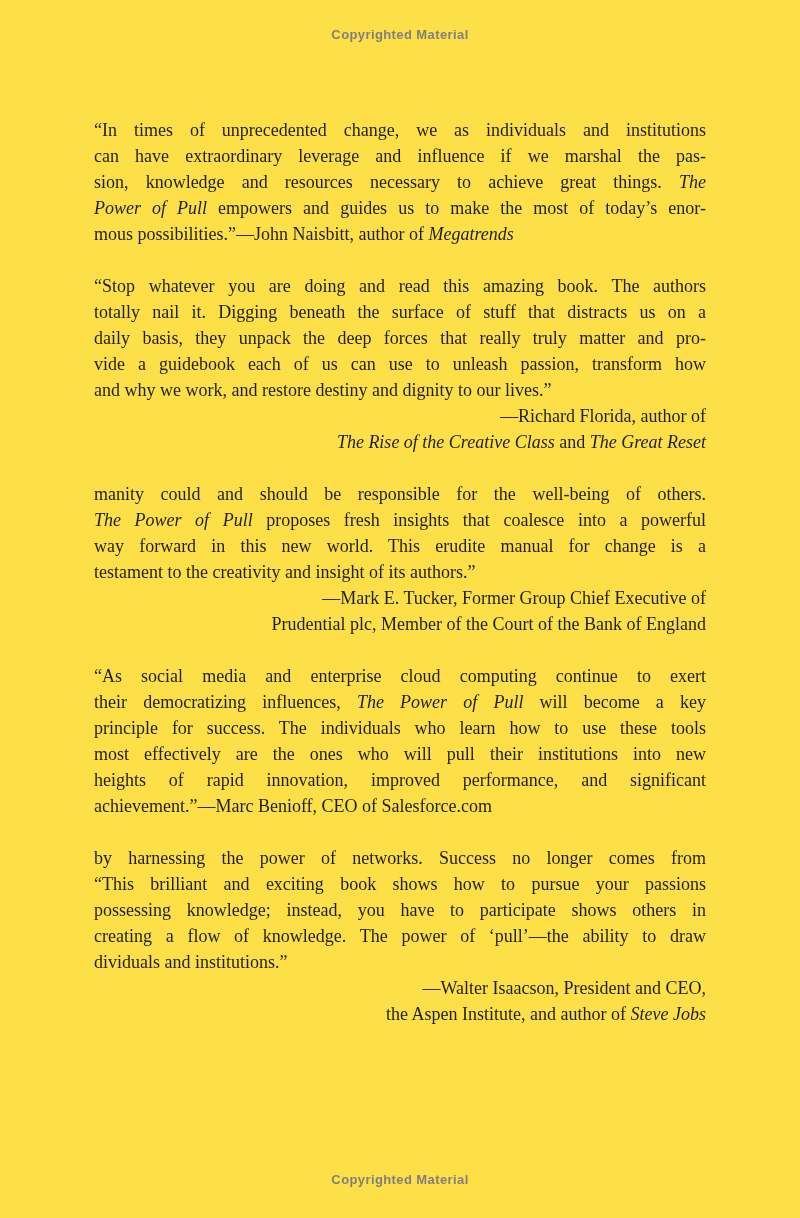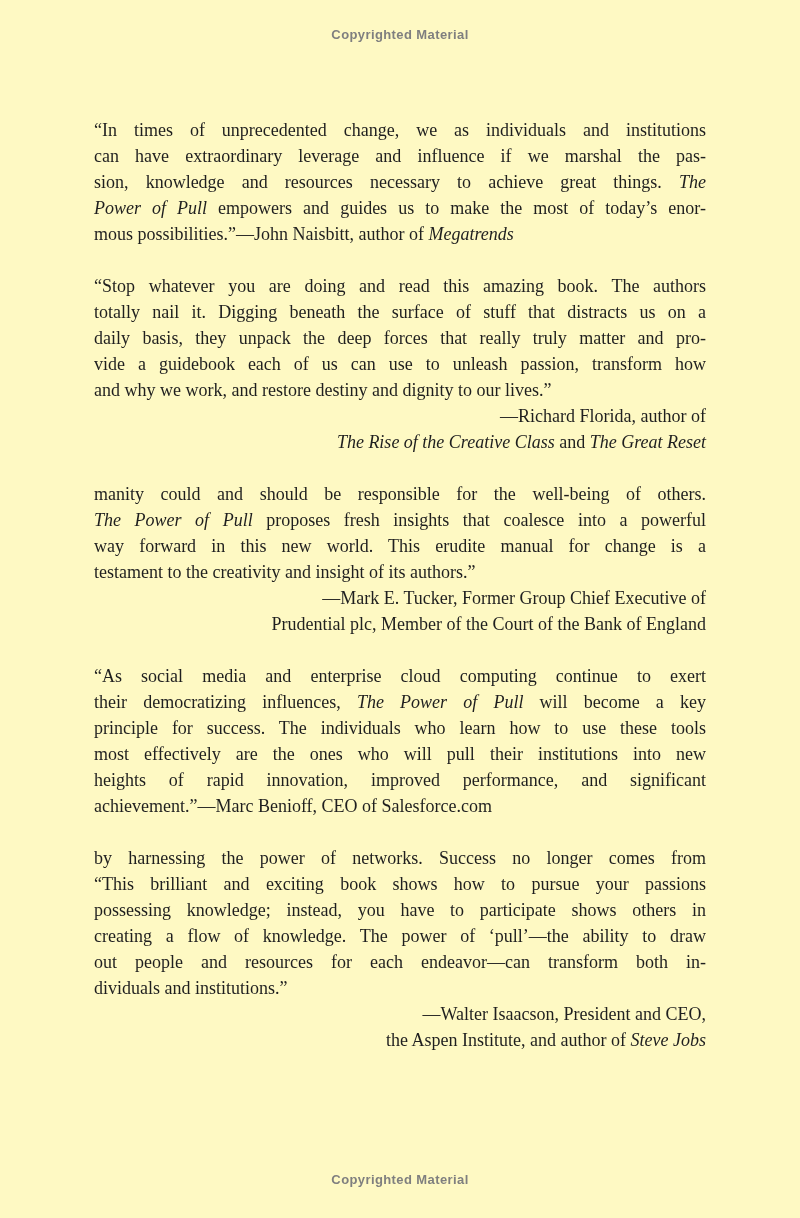--- a/index.html
+++ b/index.html
@@ -7,21 +7,21 @@
     padding: 0;
     width: 800px;
     height: 1218px;
     background: #ffffff;
     overflow: hidden;
   }
   .page {
     position: relative;
     width: 800px;
     height: 1218px;
-    background: #fef9c3;
+    background: #fde047;
   }
   .notice {
     position: absolute;
     left: 0;
     right: 0;
     text-align: center;
     font-family: "Liberation Sans", "DejaVu Sans", sans-serif;
     font-weight: 700;
     font-size: 13px;
     letter-spacing: 0.4px;
@@ -99,21 +99,20 @@
         <div class="ln ln-split">
           <span><span>achievement.”</span></span>
           <span><span>—Marc Benioff, CEO of Salesforce.com</span></span>
         </div>
       </div>
       <div class="quote">
         <div class="ln ln-justify"><span>by harnessing the power of networks. Success no longer comes from</span></div>
         <div class="ln ln-justify"><span>“This brilliant and exciting book shows how to pursue your passions</span></div>
         <div class="ln ln-justify"><span>possessing knowledge; instead, you have to participate shows others in</span></div>
         <div class="ln ln-justify"><span>creating a flow of knowledge. The power of ‘pull’—the ability to draw</span></div>
-        <div class="ln ln-justify"><span>out people and resources for each endeavor—can transform both in-</span></div>
         <div class="ln ln-left"><span>dividuals and institutions.”</span></div>
         <div class="ln ln-right"><span>—Walter Isaacson, President and CEO,</span></div>
         <div class="ln ln-right"><span>the Aspen Institute, and author of </span><span class="it">Steve Jobs</span></div>
       </div>
     </div>
 
   <div class="notice bottom">Copyrighted Material</div>
 </div>
 
 </body></html>

